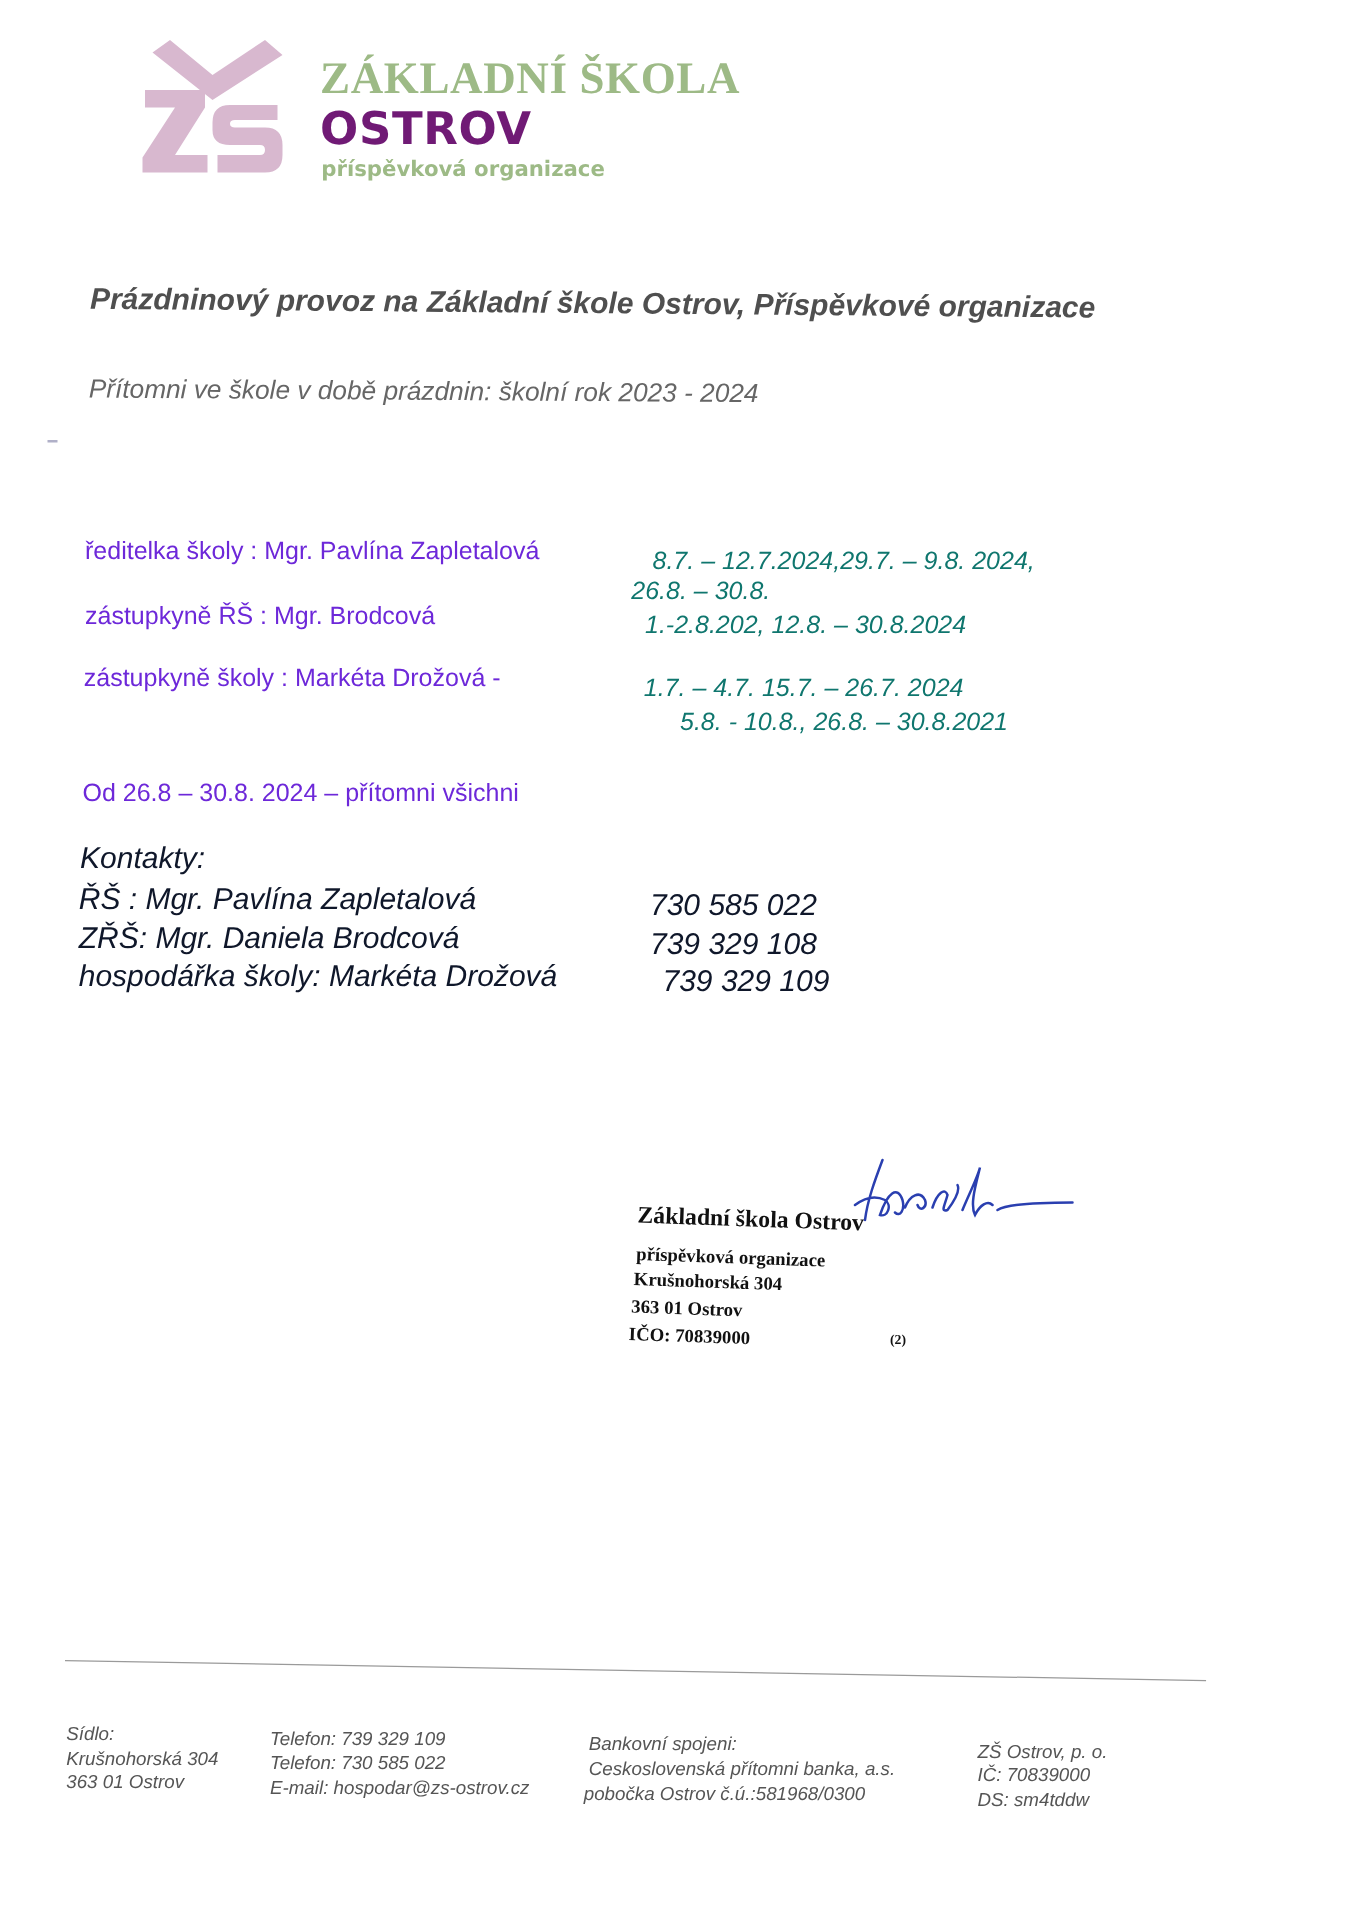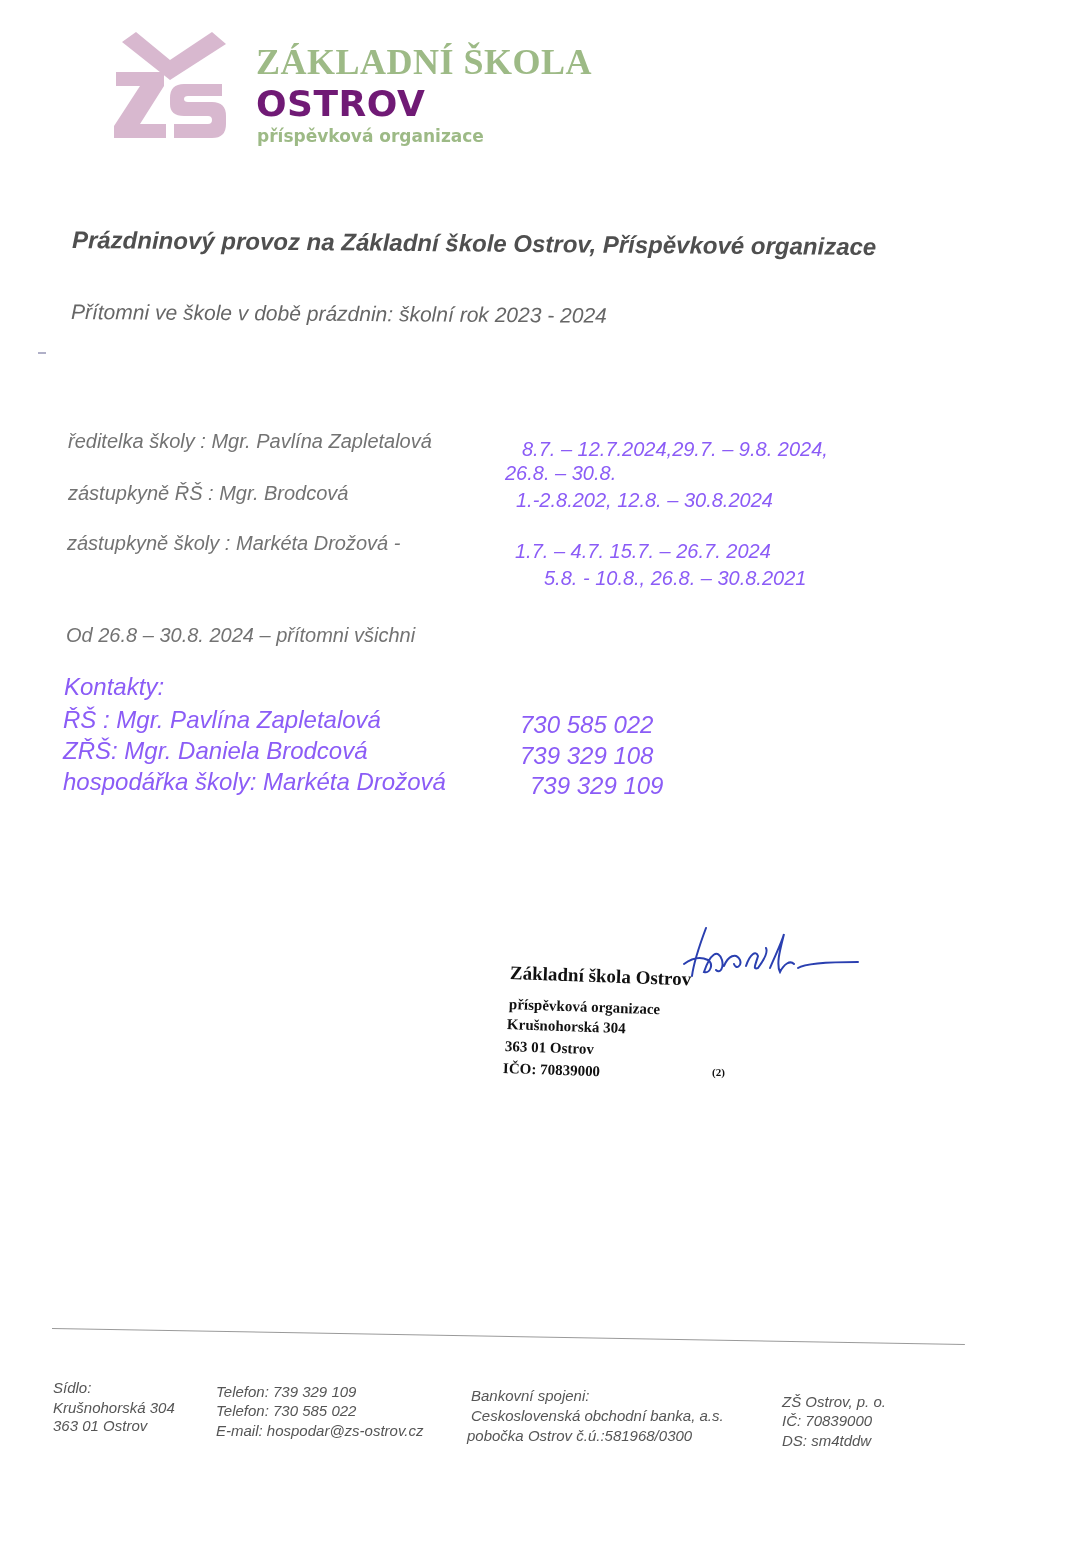--- a/index.html
+++ b/index.html
@@ -7,23 +7,23 @@
       width: 1088px; height: 1543px; background: #ffffff; position: relative; overflow: hidden;
       font-family: "Liberation Sans", sans-serif; color: #5a5a5a;
     }
     .abs { position: absolute; white-space: nowrap; }
     .logo-mark { left: 112px; top: 28px; width: 120px; height: 116px; }
     .logo-title { left: 256px; top: 42px; font-family: Liberation Serif, serif; font-weight: bold; font-size: 36px; line-height: 40px; color: #9dba86; letter-spacing: 0.5px; }
     .logo-title2 { left: 256px; top: 84px; font-family: "DejaVu Sans", sans-serif; font-weight: bold; font-size: 36px; line-height: 40px; color: #701a75; letter-spacing: 0.5px; }
     .logo-sub { left: 257px; top: 126px; font-family: "DejaVu Sans", sans-serif; font-weight: bold; font-size: 17px; color: #9dba86; }
     .title { left: 72px; top: 226px; font-size: 24px; font-weight: bold; font-style: italic; color: #4f4f4f; transform: rotate(0.5deg); transform-origin: left; }
     .subtitle { left: 71px; top: 300px; font-size: 21px; font-style: italic; color: #666; transform: rotate(0.4deg); transform-origin: left; }
-    .staff { font-size: 20px; font-style: italic; color: #737373; line-height: 26px; }
-    .dates { font-size: 20px; font-style: italic; color: #8b5cf6; line-height: 26px; }
-    .contacts { font-size: 24px; font-style: italic; color: #8b5cf6; line-height: 30px; }
+    .staff { font-size: 20px; color: #6d28d9; line-height: 26px; }
+    .dates { font-size: 20px; font-style: italic; color: #0f766e; line-height: 26px; }
+    .contacts { font-size: 24px; font-style: italic; color: #0f172a; line-height: 30px; }
     .stamp { font-family: "Liberation Serif", serif; color: #111; font-weight: bold; }
     .footer { font-size: 15px; font-style: italic; color: #555; line-height: 20px; }
     .divider { left: 52px; top: 1328px; width: 913px; height: 1px; background: #9a9a9a; transform: rotate(1deg); transform-origin: left; }
     .dash-mark { left: 38px; top: 352px; width: 8px; height: 2px; background: #b0b0c8; }
   </style>
 </head>
 <body>
 
 <div class="abs logo-mark">
   <svg width="120" height="116" viewBox="0 0 120 116">
@@ -83,18 +83,18 @@
 
 <div class="abs footer" style="left:53px; top:1378px;">Sídlo:</div>
 <div class="abs footer" style="left:53px; top:1398px;">Krušnohorská 304</div>
 <div class="abs footer" style="left:53px; top:1416px;">363 01 Ostrov</div>
 
 <div class="abs footer" style="left:216px; top:1382px;">Telefon: 739 329 109</div>
 <div class="abs footer" style="left:216px; top:1401px;">Telefon: 730 585 022</div>
 <div class="abs footer" style="left:216px; top:1421px;">E-mail: hospodar@zs-ostrov.cz</div>
 
 <div class="abs footer" style="left:471px; top:1386px;">Bankovní spojeni:</div>
-<div class="abs footer" style="left:471px; top:1406px;">Ceskoslovenská obchodní banka, a.s.</div>
+<div class="abs footer" style="left:471px; top:1406px;">Ceskoslovenská přítomni banka, a.s.</div>
 <div class="abs footer" style="left:467px; top:1426px;">pobočka Ostrov      č.ú.:581968/0300</div>
 
 <div class="abs footer" style="left:782px; top:1392px;">ZŠ Ostrov, p. o.</div>
 <div class="abs footer" style="left:782px; top:1411px;">IČ: 70839000</div>
 <div class="abs footer" style="left:782px; top:1431px;">DS: sm4tddw</div>
 
 </body></html>

